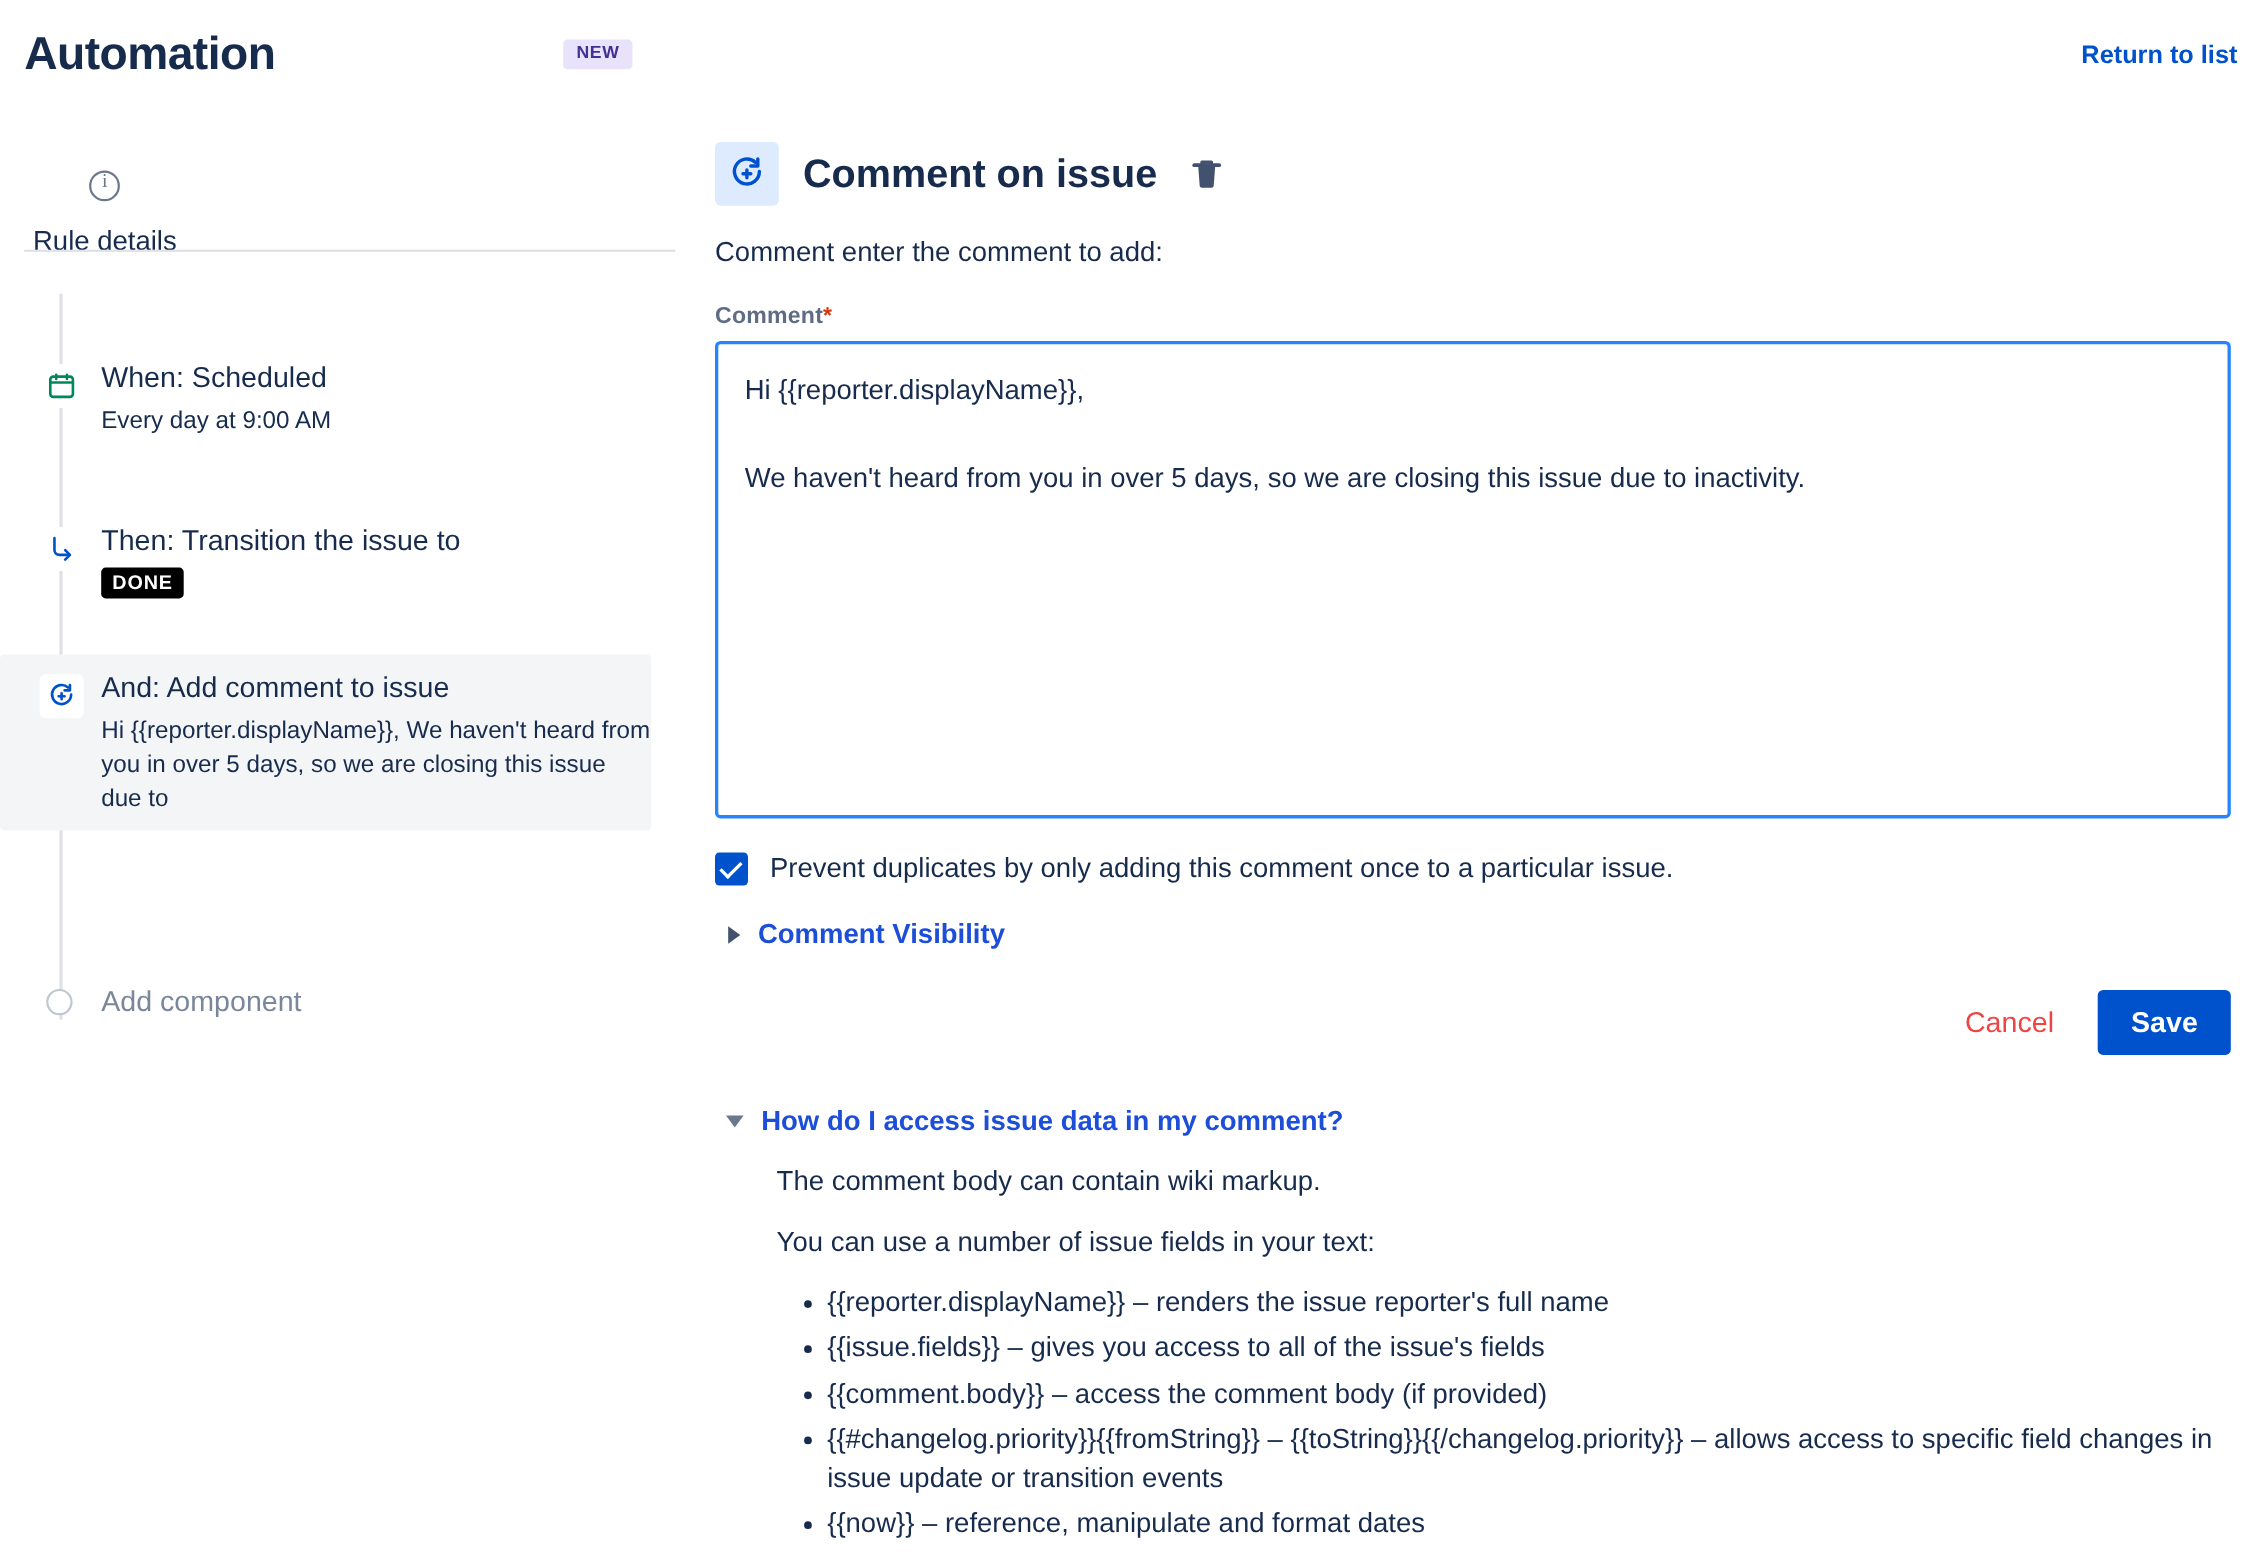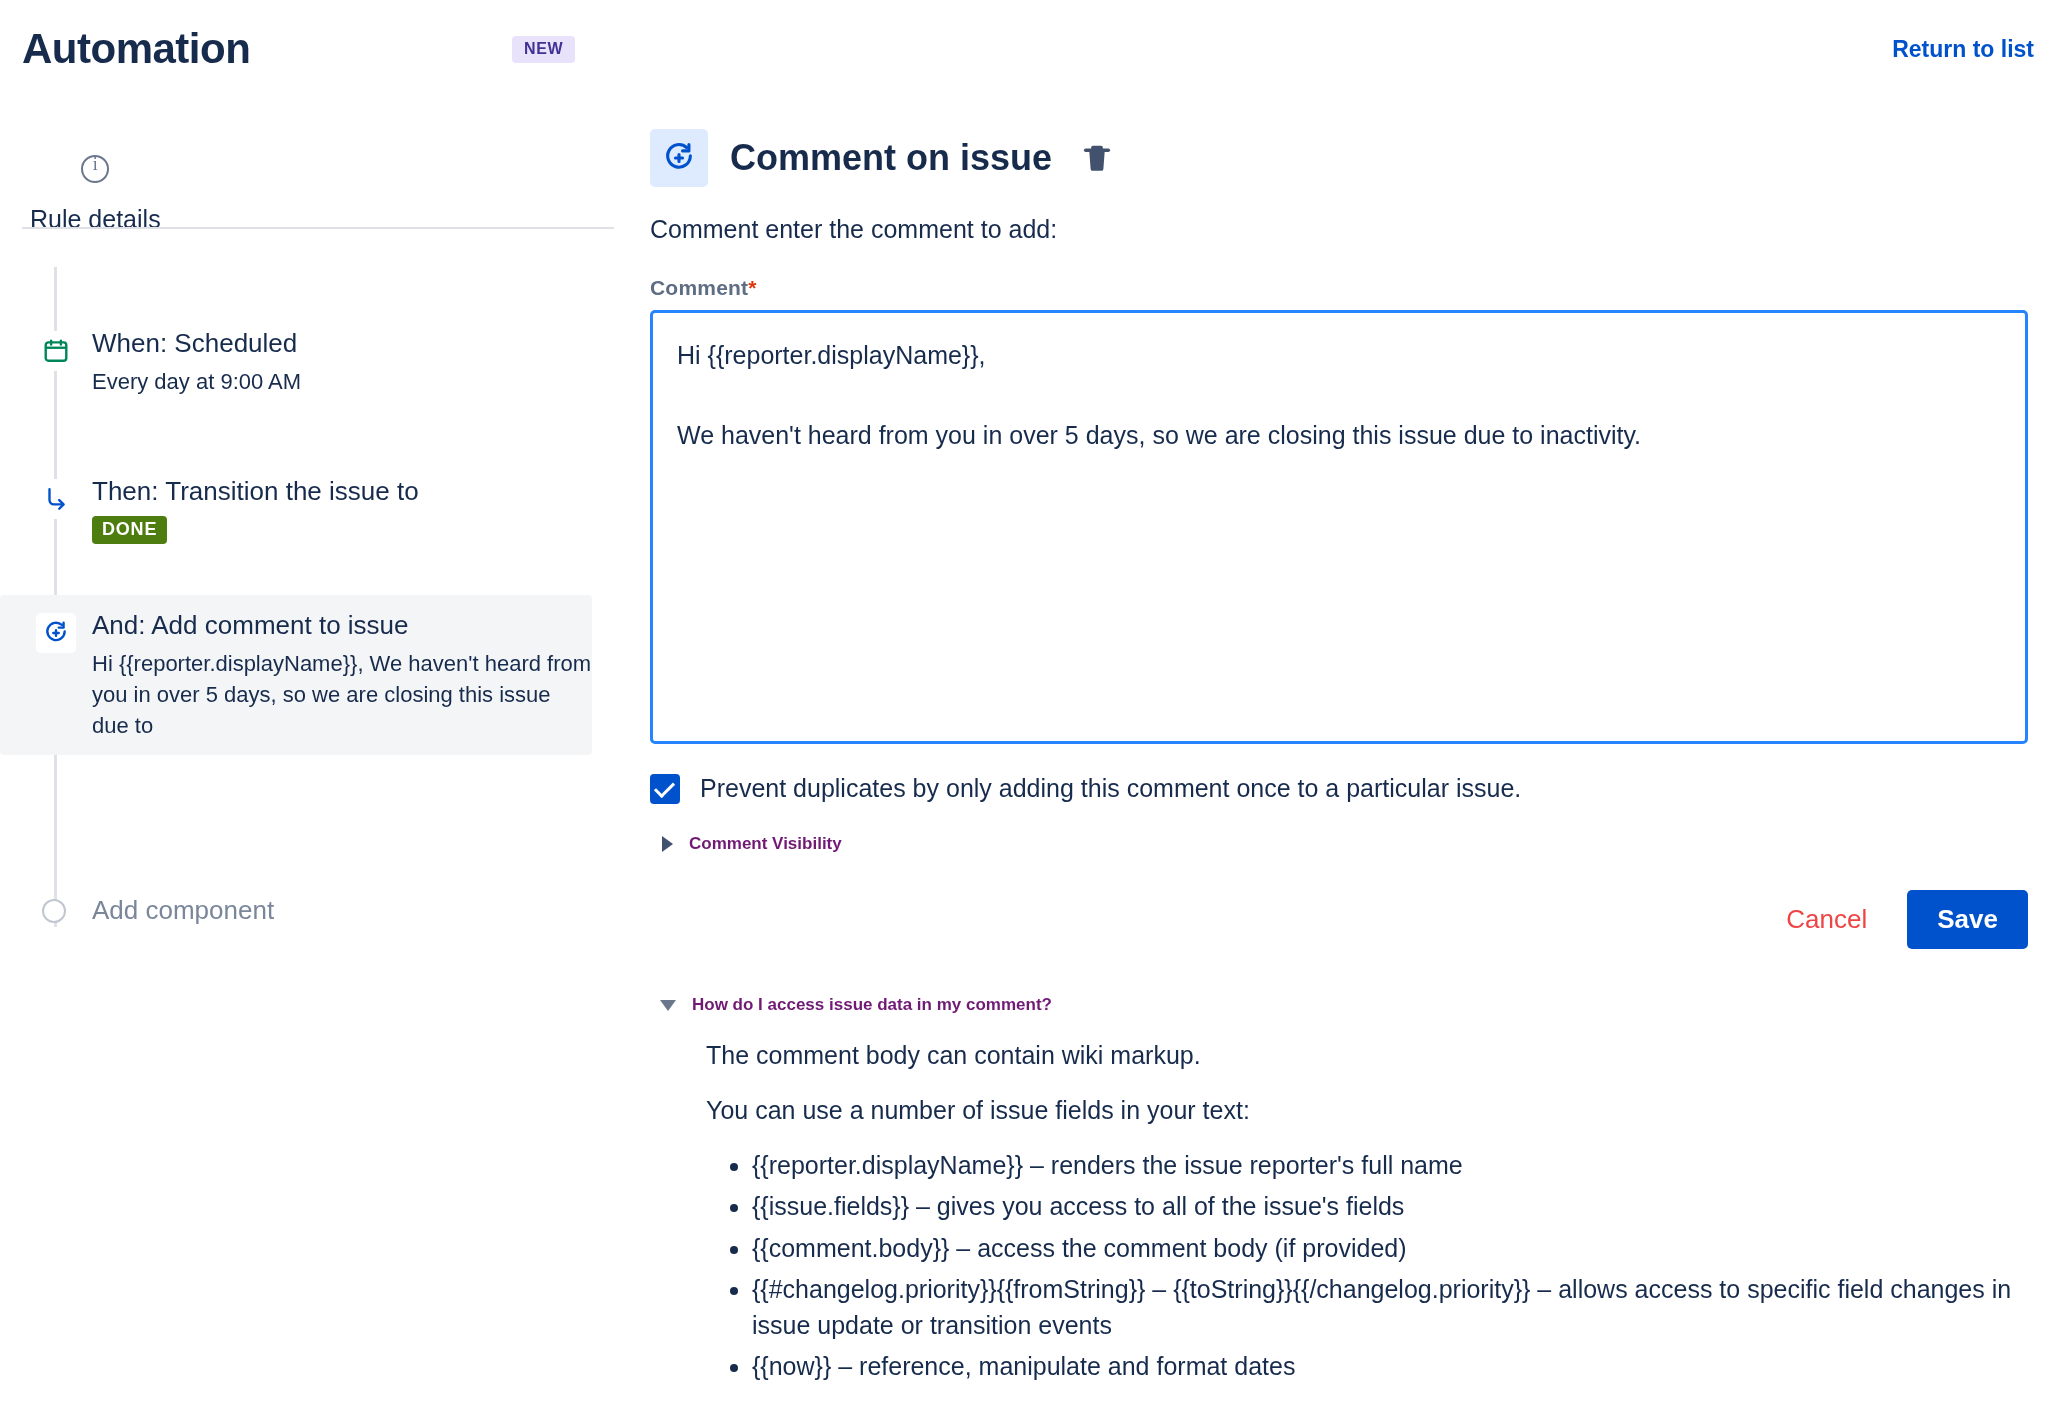--- a/index.html
+++ b/index.html
@@ -142,21 +142,21 @@
   .step .step-sub {
     font-size: 22px;
     color: #172b4d;
     line-height: 1.42;
     margin-top: 6px;
     max-width: 500px;
   }
   .done-badge {
     display: inline-block;
     margin-top: 8px;
-    background: #4d7c0f;
+    background: #000000;
     color: #ffffff;
     font-size: 18px;
     font-weight: bold;
     letter-spacing: 0.8px;
     padding: 3px 10px 4px 10px;
     border-radius: 4px;
   }
   .add-component {
     position: absolute;
     left: 92px; top: 668px;
@@ -278,23 +278,23 @@
     margin-left: 12px;
   }
   .chev-down {
     width: 0; height: 0;
     border-top: 11px solid #6b778c;
     border-left: 8px solid transparent;
     border-right: 8px solid transparent;
     margin-left: 10px;
   }
   .collapse-title {
-    font-size: 17px;
-    font-weight: bold;
-    color: #701a75;
+    font-size: 25px;
+    font-weight: bold;
+    color: #1d4ed8;
   }
   .btn-row {
     display: flex;
     align-items: center;
     justify-content: flex-end;
     gap: 26px;
     margin-top: 36px;
     width: 1378px;
   }
   .btn-cancel {

